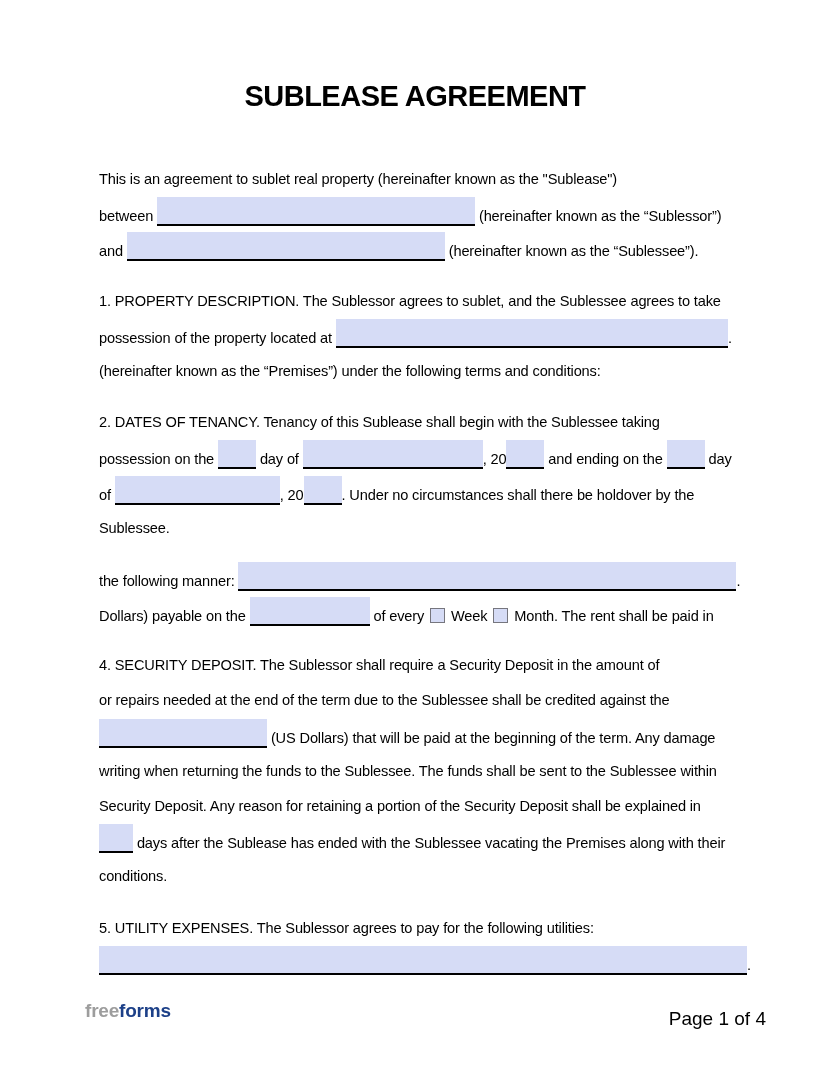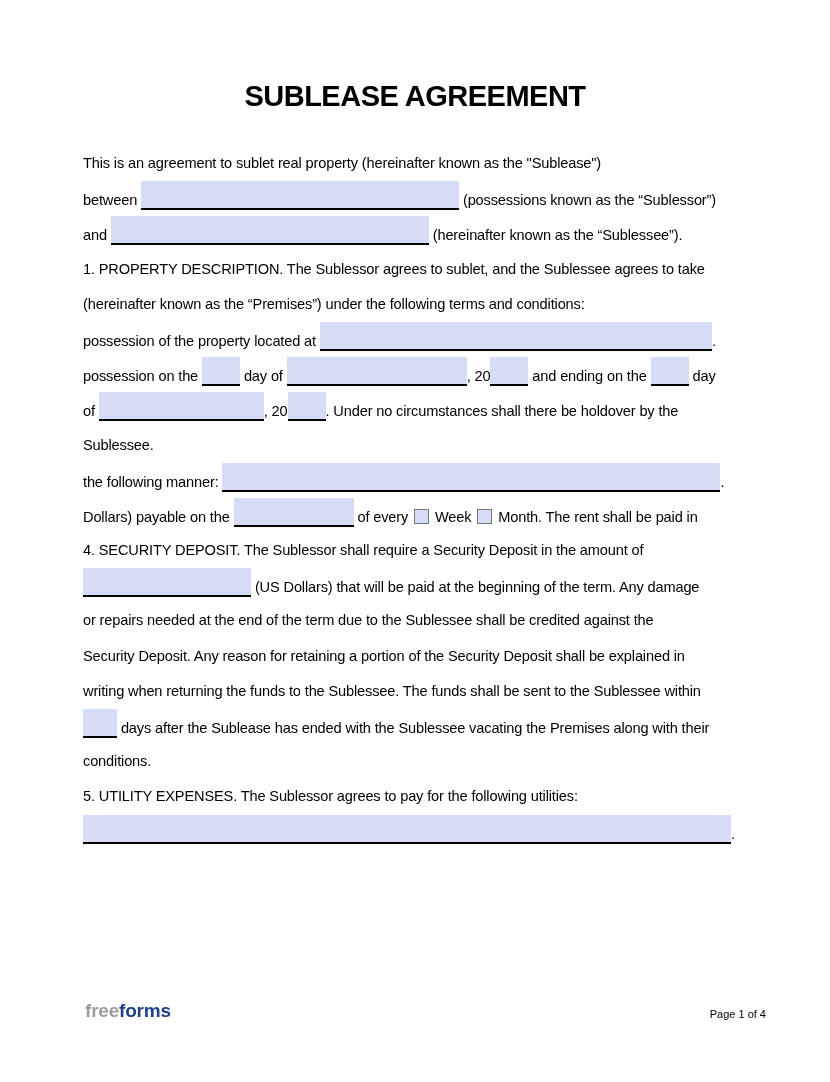--- a/index.html
+++ b/index.html
@@ -20,21 +20,21 @@
     overflow:hidden;
   }
   .title{
     position:absolute;top:80px;left:0;width:100%;
     margin:0;text-align:center;
     font-size:29px;font-weight:bold;letter-spacing:-0.5px;
   }
   .content{
     position:absolute;left:83px;top:146px;width:664px;
   }
-  .para{margin:0;padding:0;}
+  .para{margin:16px;padding:0;}
   .line{
     height:35.2px;line-height:35.2px;
     white-space:pre;overflow:visible;
   }
   .run{display:inline;}
   .bold{font-weight:normal;}
   .blank{
     display:inline-block;
     height:27px;
     background:var(--hl);
@@ -50,55 +50,56 @@
     margin:0 2px;
   }
   .brand{
     position:absolute;left:85px;top:1000px;
     font-size:19px;letter-spacing:-0.2px;
   }
   .brand .free{color:var(--brand-gray);font-weight:bold;}
   .brand .forms{color:var(--brand-blue);font-weight:bold;}
   .pagenum{
     position:absolute;right:64px;top:1008px;
-    font-size:11px;letter-spacing:0;
+    font-size:19px;letter-spacing:0;
   }
 </style>
 </head>
 <body>
 
 <div class="page">
   <h1 class="title">SUBLEASE AGREEMENT</h1>
 
   <div class="content">
       <div class="para">
         <div class="line"><span class="run">This is an agreement to sublet real property (hereinafter known as the "Sublease")</span></div>
-        <div class="line"><span class="run">between </span><span class="blank" style="width: 318px;"></span><span class="run"> (possessions known as the “Sublessor”)</span></div>
+        <div class="line"><span class="run">between </span><span class="blank" style="width: 318px;"></span><span class="run"> (hereinafter known as the “Sublessor”)</span></div>
         <div class="line"><span class="run">and </span><span class="blank" style="width: 318px;"></span><span class="run"> (hereinafter known as the “Sublessee”).</span></div>
       </div>
       <div class="para">
         <div class="line"><span class="run bold">1. PROPERTY DESCRIPTION</span><span class="run">. The Sublessor agrees to sublet, and the Sublessee agrees to take</span></div>
+        <div class="line"><span class="run">possession of the property located at </span><span class="blank" style="width: 392px;"></span><span class="run">.</span></div>
         <div class="line"><span class="run">(hereinafter known as the “Premises”) under the following terms and conditions:</span></div>
-        <div class="line"><span class="run">possession of the property located at </span><span class="blank" style="width: 392px;"></span><span class="run">.</span></div>
       </div>
       <div class="para">
+        <div class="line"><span class="run bold">2. DATES OF TENANCY</span><span class="run">. Tenancy of this Sublease shall begin with the Sublessee taking</span></div>
         <div class="line"><span class="run">possession on the </span><span class="blank" style="width: 38px;"></span><span class="run"> day of </span><span class="blank" style="width: 180px;"></span><span class="run">, 20</span><span class="blank" style="width: 38px;"></span><span class="run"> and ending on the </span><span class="blank" style="width: 38px;"></span><span class="run"> day</span></div>
         <div class="line"><span class="run">of </span><span class="blank" style="width: 165px;"></span><span class="run">, 20</span><span class="blank" style="width: 38px;"></span><span class="run">. Under no circumstances shall there be holdover by the</span></div>
         <div class="line"><span class="run">Sublessee.</span></div>
       </div>
       <div class="para">
         <div class="line"><span class="run">the following manner: </span><span class="blank" style="width: 498px;"></span><span class="run">.</span></div>
         <div class="line"><span class="run">Dollars) payable on the </span><span class="blank" style="width: 120px;"></span><span class="run"> of every </span><span class="checkbox"></span><span class="run"> Week </span><span class="checkbox"></span><span class="run"> Month. The rent shall be paid in</span></div>
       </div>
       <div class="para">
         <div class="line"><span class="run bold">4. SECURITY DEPOSIT</span><span class="run">. The Sublessor shall require a Security Deposit in the amount of</span></div>
+        <div class="line"><span class="run">or repairs needed at the end of the term due to the Sublessee shall be credited against the</span></div>
         <div class="line"><span class="blank" style="width: 168px;"></span><span class="run"> (US Dollars) that will be paid at the beginning of the term. Any damage</span></div>
-        <div class="line"><span class="run">or repairs needed at the end of the term due to the Sublessee shall be credited against the</span></div>
+        <div class="line"><span class="run">writing when returning the funds to the Sublessee. The funds shall be sent to the Sublessee within</span></div>
         <div class="line"><span class="run">Security Deposit. Any reason for retaining a portion of the Security Deposit shall be explained in</span></div>
-        <div class="line"><span class="run">writing when returning the funds to the Sublessee. The funds shall be sent to the Sublessee within</span></div>
         <div class="line"><span class="blank" style="width: 34px;"></span><span class="run"> days after the Sublease has ended with the Sublessee vacating the Premises along with their</span></div>
         <div class="line"><span class="run">conditions.</span></div>
       </div>
       <div class="para">
         <div class="line"><span class="run bold">5. UTILITY EXPENSES</span><span class="run">. The Sublessor agrees to pay for the following utilities:</span></div>
         <div class="line"><span class="blank" style="width: 648px;"></span><span class="run">.</span></div>
       </div>
     </div>
 
   <div class="brand"><span class="free">free</span><span class="forms">forms</span></div>

